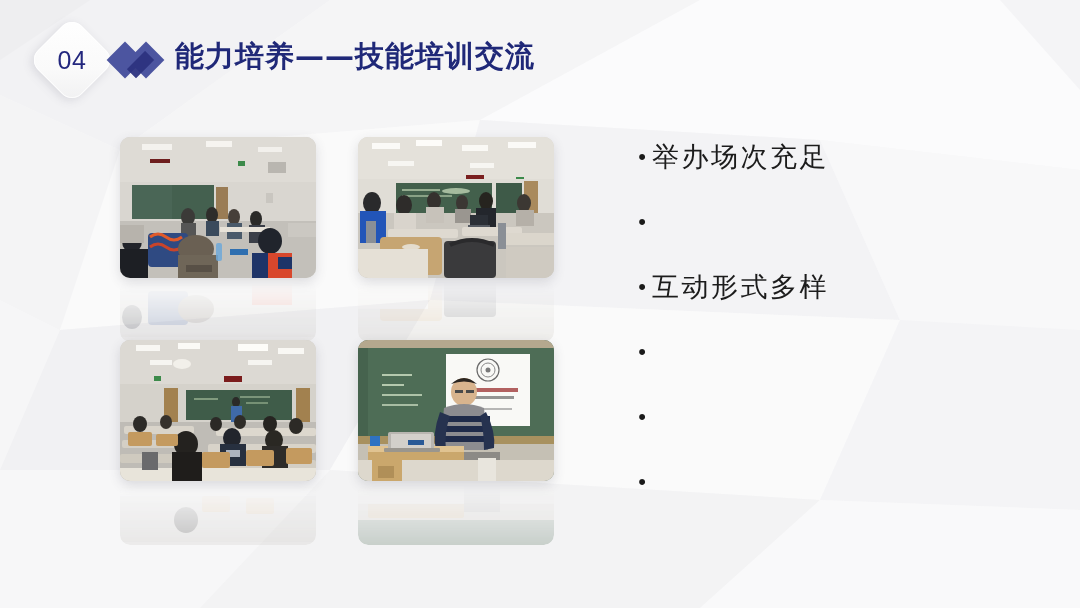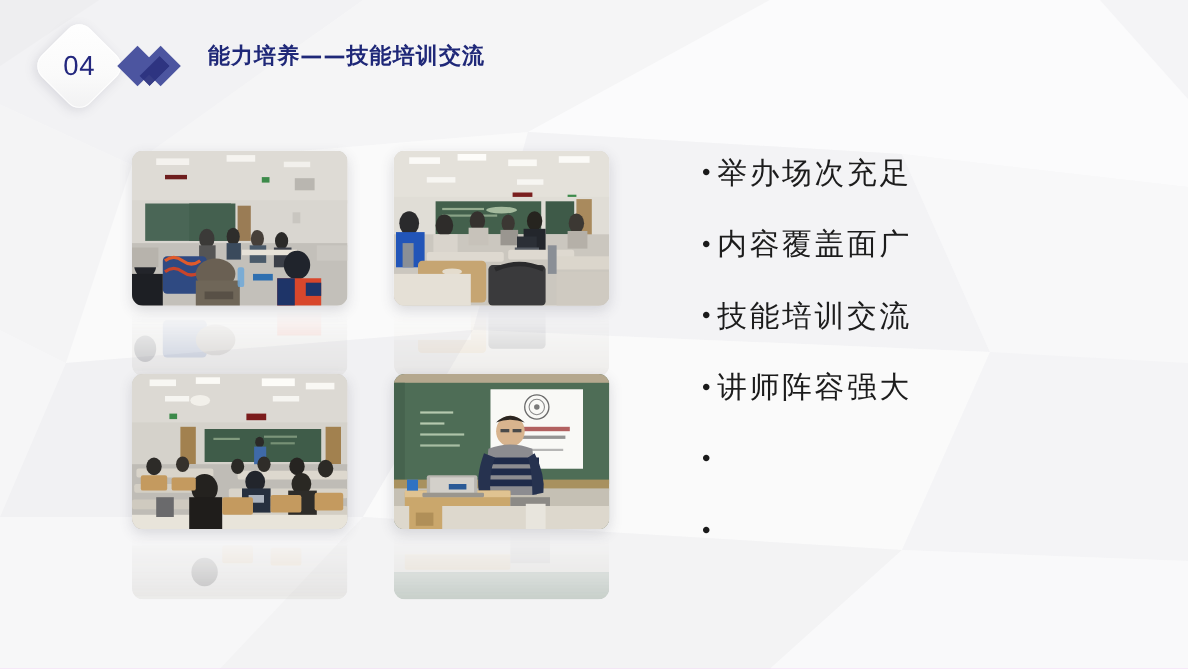--- a/index.html
+++ b/index.html
@@ -1,21 +1,21 @@
 <!DOCTYPE html>
 <html><head>
 <meta charset="utf-8">
 <style>
   html,body{margin:0;padding:0;}
   body{
     width:1080px;height:608px;overflow:hidden;
     font-family:"Liberation Sans","DejaVu Sans",sans-serif;
     background:#f7f7f8;
   }
-  .slide{position:relative;width:1080px;height:608px;overflow:hidden;background:#f0abfc;}
+  .slide{position:relative;width:1080px;height:608px;overflow:hidden;background:#3b82f6;}
 
   
   .bg{position:absolute;inset:0;overflow:hidden;}
   .bg svg{position:absolute;inset:0;width:1080px;height:608px;display:block;}
 
   
   .header{position:absolute;left:0;top:0;width:1080px;height:118px;}
   .badge{
     position:absolute;left:41px;top:29px;width:62px;height:62px;
     background:linear-gradient(135deg,#ffffff 0%,#fafafa 60%,#f0f0f1 100%);
@@ -28,22 +28,22 @@
     font-size:25px;color:#23277e;letter-spacing:.5px;
     font-family:"Liberation Sans","DejaVu Sans",sans-serif;
   }
   .diamonds{position:absolute;left:112px;top:43px;width:55px;height:36px;}
   .dia{position:absolute;width:26px;height:26px;transform:rotate(45deg);}
   .dia-a{left:0px;top:4px;background:#4c55a0;}
   .dia-b{left:21px;top:4px;background:#4c55a0;}
   .dia-ov{left:10.5px;top:4px;width:26px;height:26px;background:#2c3380;
           clip-path:polygon(50% 0,100% 0,100% 100%,50% 100%);opacity:.95;}
   .title{
-    position:absolute;left:189px;top:37px;
-    font-size:20px;font-weight:bold;color:#1f2878;
+    position:absolute;left:175px;top:37px;
+    font-size:29px;font-weight:bold;color:#1f2878;
     letter-spacing:1px;white-space:nowrap;
     font-family:"DejaVu Sans","Liberation Sans",sans-serif;
   }
 
   
   .photos{position:absolute;left:120px;top:137px;width:434px;height:360px;}
   .cell{position:absolute;width:196px;height:141px;}
   .cell.c1{left:0;top:0;}
   .cell.c2{left:238px;top:0;}
   .cell.c3{left:0;top:203px;}
@@ -353,29 +353,27 @@
 
   </div>
 
   <div class="bullets">
     <div class="bullet">
       <span class="bdot">•</span>
       <span class="btext">举办场次充足</span>
     </div>
     <div class="bullet">
       <span class="bdot">•</span>
-      <span class="btext">内容覆盖面广</span>
-    </div>
-    <div class="bullet">
-      <span class="bdot">•</span>
-      <span class="btext">技能培训交流</span>
-    </div>
-    <div class="bullet">
-      <span class="bdot">•</span>
-      <span class="btext">讲师阵容强大</span>
+    </div>
+    <div class="bullet">
+      <span class="bdot">•</span>
+      <span class="btext">互动形式多样</span>
+    </div>
+    <div class="bullet">
+      <span class="bdot">•</span>
     </div>
     <div class="bullet">
       <span class="bdot">•</span>
     </div>
     <div class="bullet">
       <span class="bdot">•</span>
     </div>
   </div>
 
 </div>

